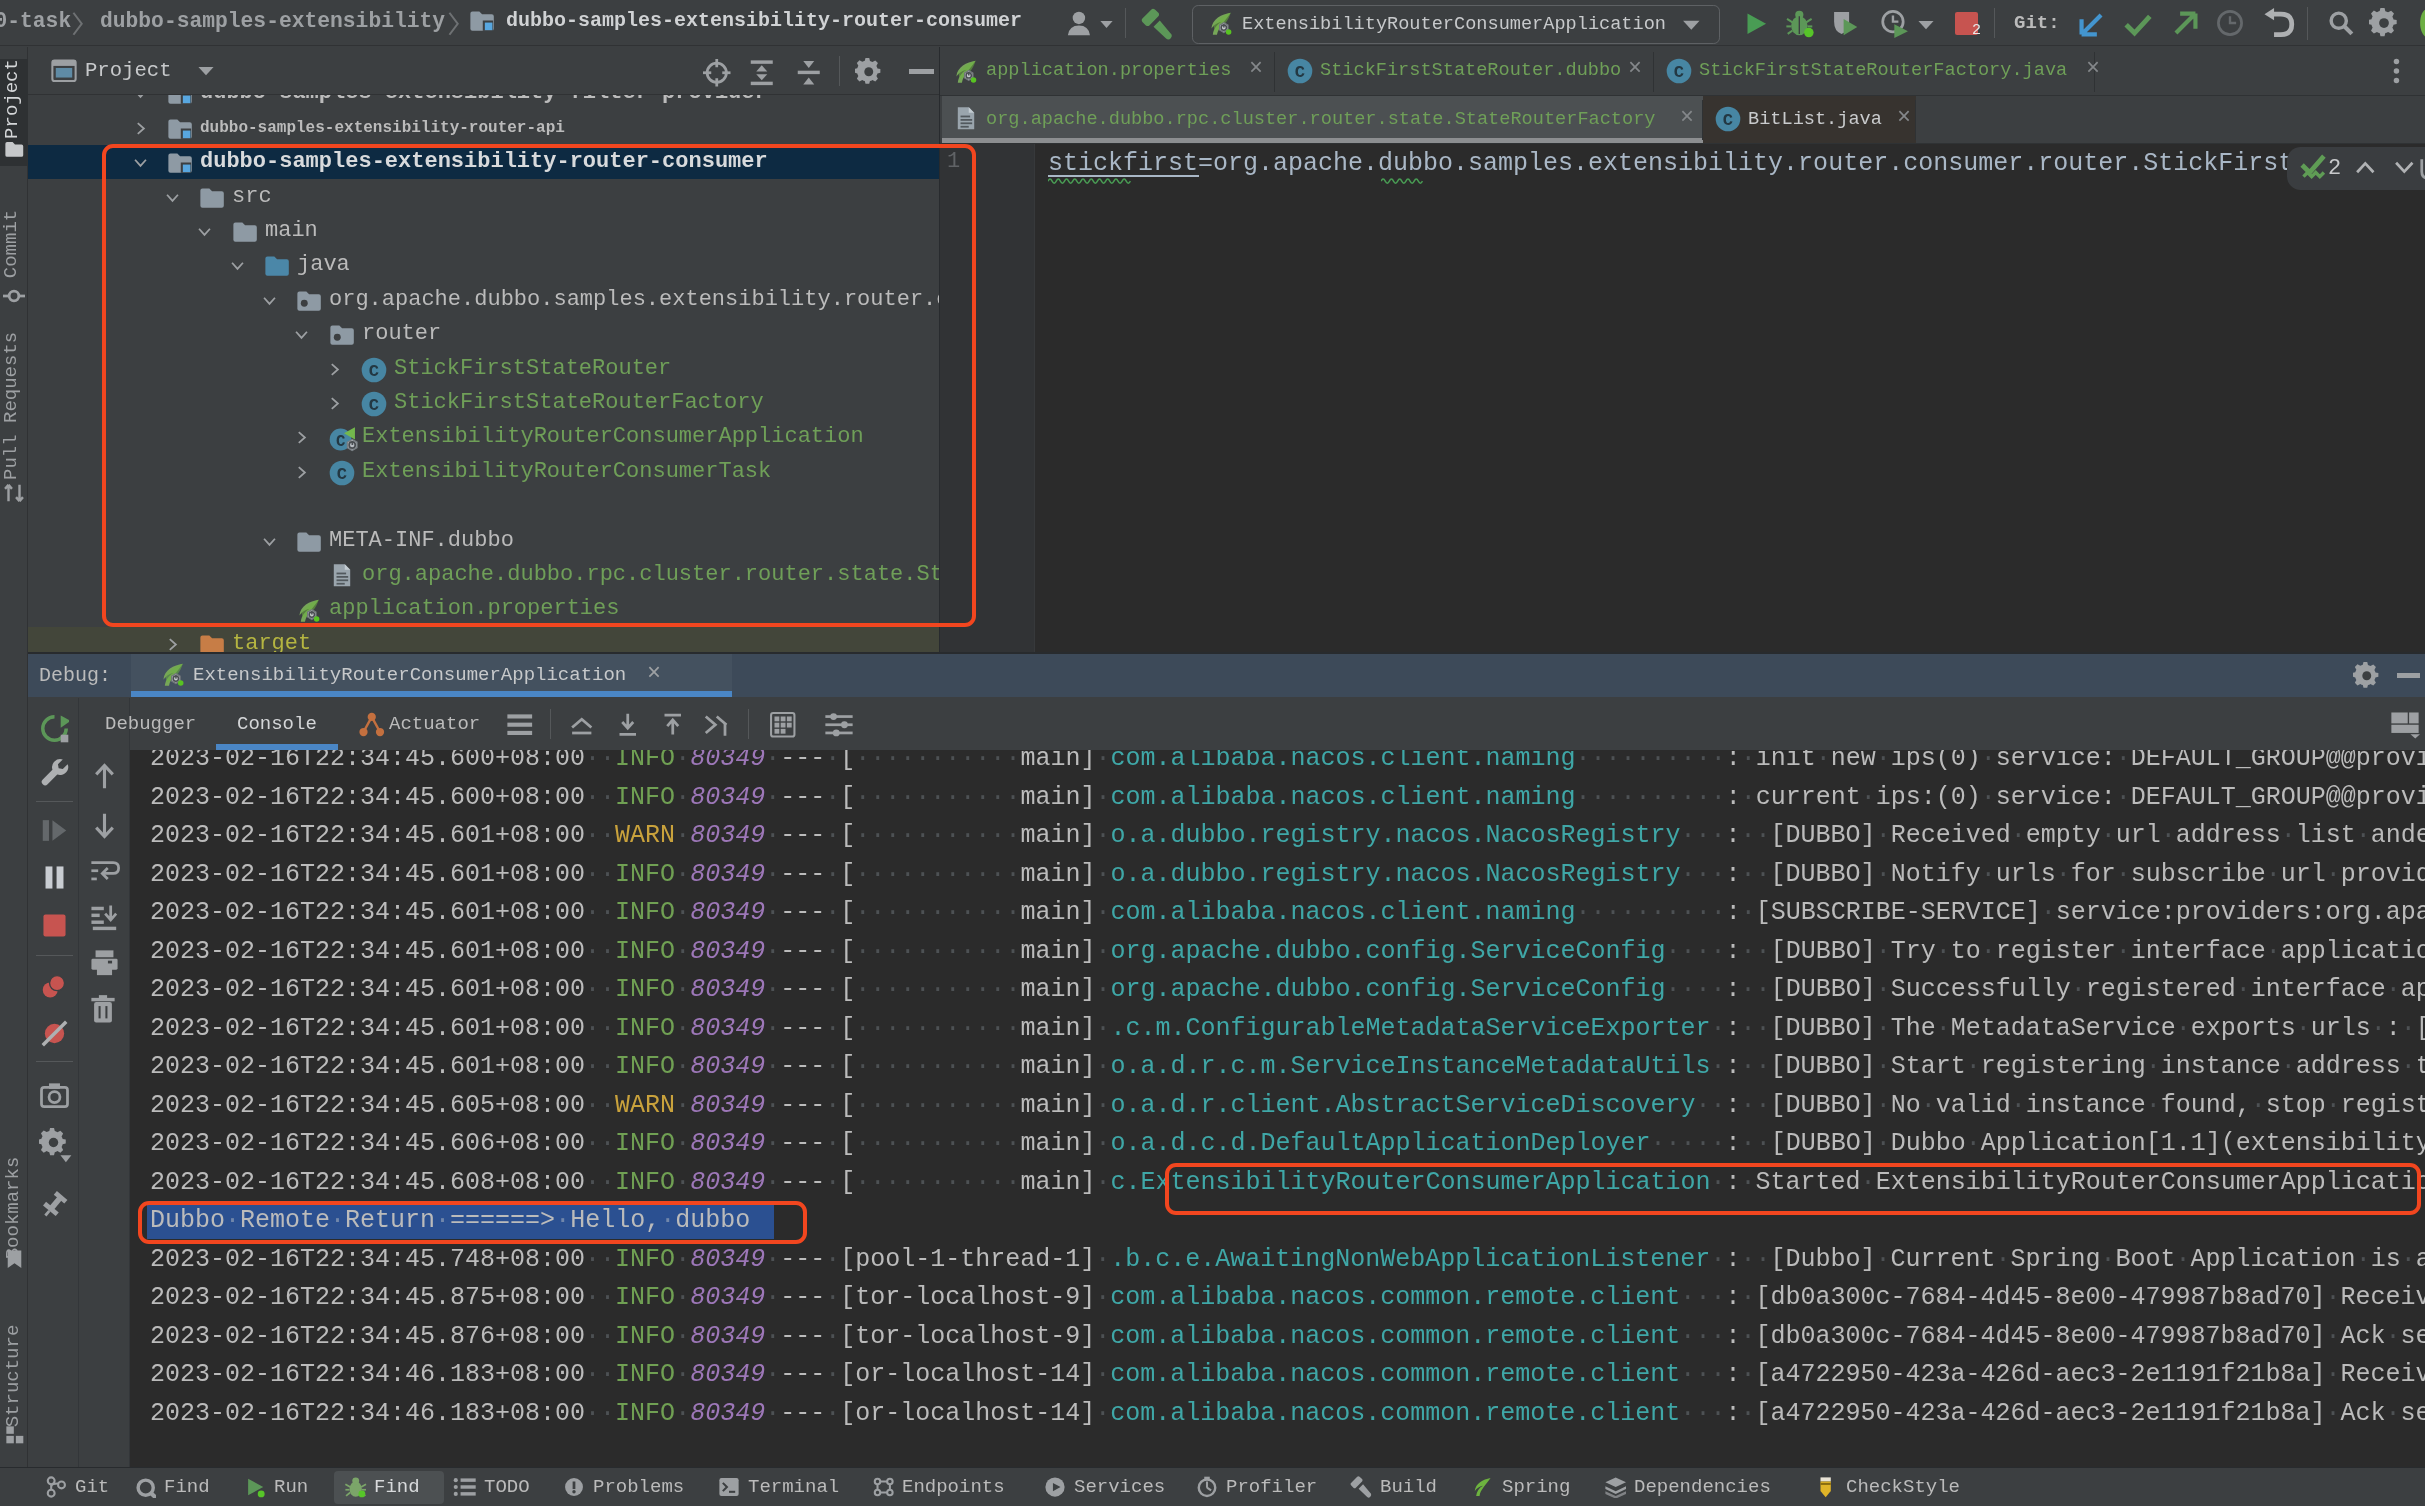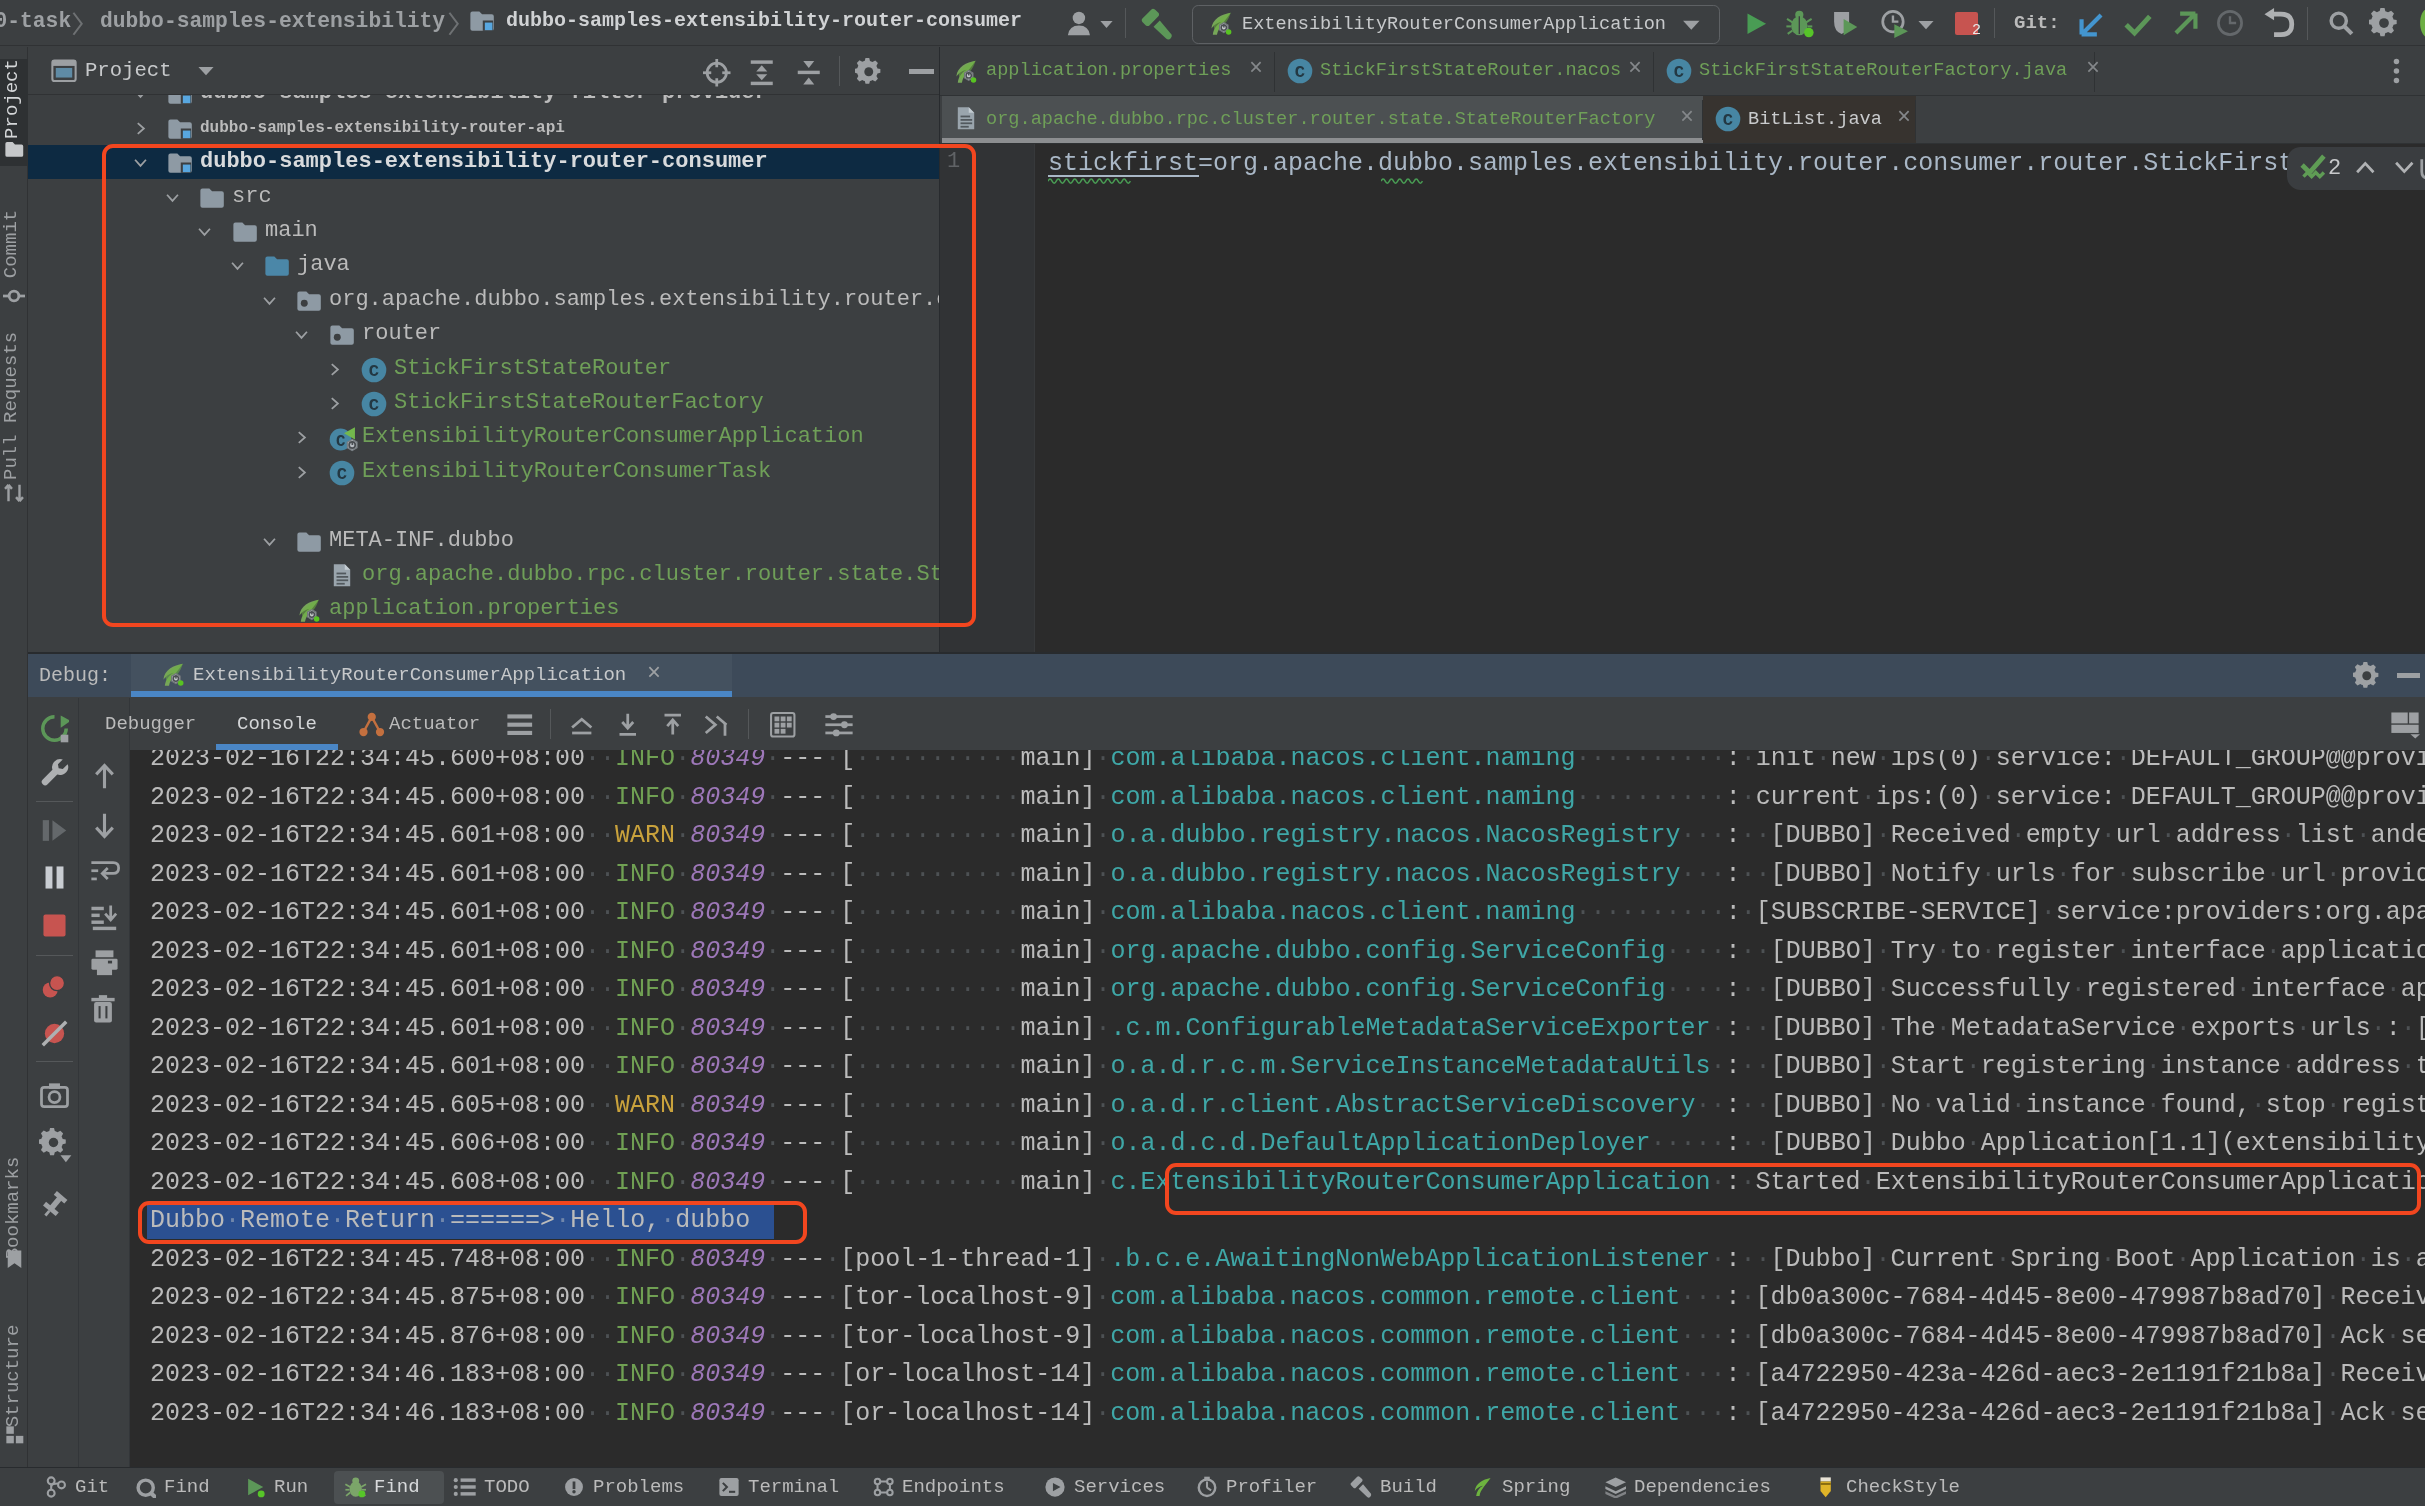--- a/index.html
+++ b/index.html
@@ -372,39 +372,49 @@
           <div style="position:absolute;left:268px;top:4.8px"><svg width="27.5" height="27.5" viewBox="0 0 40 40" style="">
               <path d="M33 4 C20 6 6 13 5 27 c5-7 10-9 15-10 c-7 4-12 10-13 19 l6 0 C15 25 26 15 33 4 z" fill="#77a659"></path>
               <path d="M8 23 C14 13 24 7 33 4 C30 15 22 26 10 31 z" fill="#6db33f" opacity="0.55"></path>
               <path d="M17 22 l6-3.5 6 3.5 v7 l-6 3.5 -6-3.5 z" fill="#c6cacd" stroke="#73787c" stroke-width="2"></path>
               <circle cx="23" cy="25.5" r="3.8" fill="none" stroke="#4a4e52" stroke-width="2.2"></circle>
               <rect x="22" y="20.5" width="2.2" height="5" fill="#4a4e52"></rect>
               <circle cx="30" cy="32" r="4" fill="#58c322"></circle>
             </svg></div>
           <div style="position:absolute;left:301px;top:0;height:34px;line-height:34px;font-size:22px;font-weight:400;color:#6f9f58;white-space:nowrap">application.properties</div>
         </div>
+<div style="position:absolute;left:0;top:627px;width:100%;height:34px">
+          <div style="position:absolute;left:0;top:0;width:100%;height:100%;background:#43463a"></div>
+          <div style="position:absolute;left:137px;top:9.6px"><svg width="15" height="15" viewBox="0 0 22 22" style="">
+              <path d="M7 3 L16 11 L7 19" stroke="#9da0a3" stroke-width="2.6" fill="none"></path>
+            </svg></div>
+          <div style="position:absolute;left:171px;top:4.8px"><svg width="25.5" height="25" viewBox="0 0 37 36" style="">
+              <path d="M2 8 q0-3 3-3 h10 l4 4 h14 q3 0 3 3 v18 q0 3-3 3 H5 q-3 0-3-3 z" fill="#c77d46"></path>
+            </svg></div>
+          <div style="position:absolute;left:204px;top:0;height:34px;line-height:34px;font-size:22px;font-weight:400;color:#b5b541;white-space:nowrap">target</div>
+        </div>
 </div>
     </div>
 <div class="abs" style="left:1274px;top:52px;width:1.4px;height:40px;background:#2f3234"></div>
     <div class="abs" style="left:953px;top:58px"><svg width="26" height="26" viewBox="0 0 38 38" style="">
         <path d="M33 4 C20 6 6 13 5 27 c5-7 10-9 15-10 c-7 4-12 10-13 19 l6 0 C15 25 26 15 33 4 z" fill="#77a659"></path>
         <path d="M8 23 C14 13 24 7 33 4 C30 15 22 26 10 31 z" fill="#6db33f" opacity="0.55"></path>
         <path d="M17 22 l6-3.5 6 3.5 v7 l-6 3.5 -6-3.5 z" fill="#c6cacd" stroke="#73787c" stroke-width="2"></path>
         <circle cx="23" cy="25.5" r="3.8" fill="none" stroke="#4a4e52" stroke-width="2.2"></circle>
         <rect x="22" y="20.5" width="2.2" height="5" fill="#4a4e52"></rect>
         <circle cx="30" cy="32" r="4" fill="#58c322"></circle>
       </svg></div>
     <div class="abs tabtxt" style="left:986px;top:47px;height:48px;line-height:48px;color:#6f9f58">application.properties</div>
     <div class="abs" style="left:1249px;top:47px;height:48px;line-height:45px;color:#84878a;font-size:23.4px">×</div>
 <div class="abs" style="left:1653px;top:52px;width:1.4px;height:40px;background:#2f3234"></div>
     <div class="abs" style="left:1287px;top:58px"><svg width="26" height="26" viewBox="0 0 38 38" style="">
         <circle cx="19" cy="19" r="18" fill="#4786a3"></circle>
         <text x="19" y="28" font-family="Liberation Mono, monospace" font-size="25" font-weight="bold" fill="#233843" text-anchor="middle">C</text>
       </svg></div>
-    <div class="abs tabtxt" style="left:1320px;top:47px;height:48px;line-height:48px;color:#6f9f58">StickFirstStateRouter.nacos</div>
+    <div class="abs tabtxt" style="left:1320px;top:47px;height:48px;line-height:48px;color:#6f9f58">StickFirstStateRouter.dubbo</div>
     <div class="abs" style="left:1628px;top:47px;height:48px;line-height:45px;color:#84878a;font-size:23.4px">×</div>
 <div class="abs" style="left:2094px;top:52px;width:1.4px;height:40px;background:#2f3234"></div>
     <div class="abs" style="left:1666px;top:58px"><svg width="26" height="26" viewBox="0 0 38 38" style="">
         <circle cx="19" cy="19" r="18" fill="#4786a3"></circle>
         <text x="19" y="28" font-family="Liberation Mono, monospace" font-size="25" font-weight="bold" fill="#233843" text-anchor="middle">C</text>
       </svg></div>
     <div class="abs tabtxt" style="left:1699px;top:47px;height:48px;line-height:48px;color:#6f9f58">StickFirstStateRouterFactory.java</div>
     <div class="abs" style="left:2086px;top:47px;height:48px;line-height:45px;color:#84878a;font-size:23.4px">×</div>
 <div class="abs" style="left:942px;top:96px;width:762px;height:48px;background:#4c5052"></div>
     <div class="abs" style="left:942px;top:138px;width:762px;height:5.5px;background:#8c8e90"></div>

